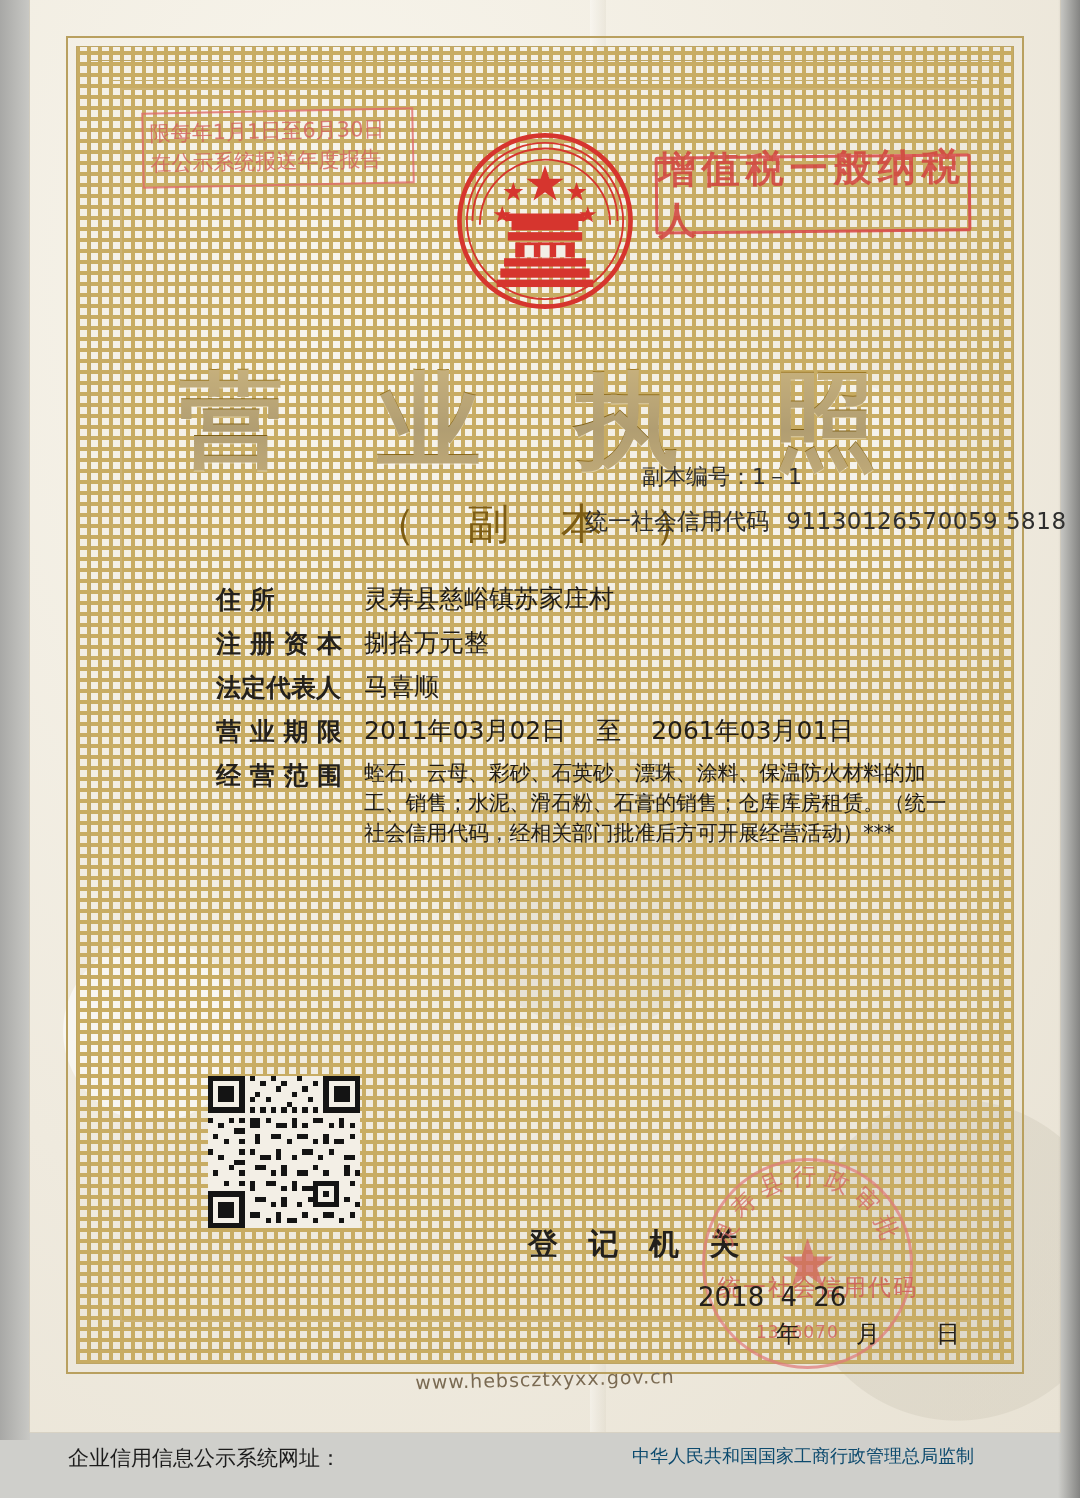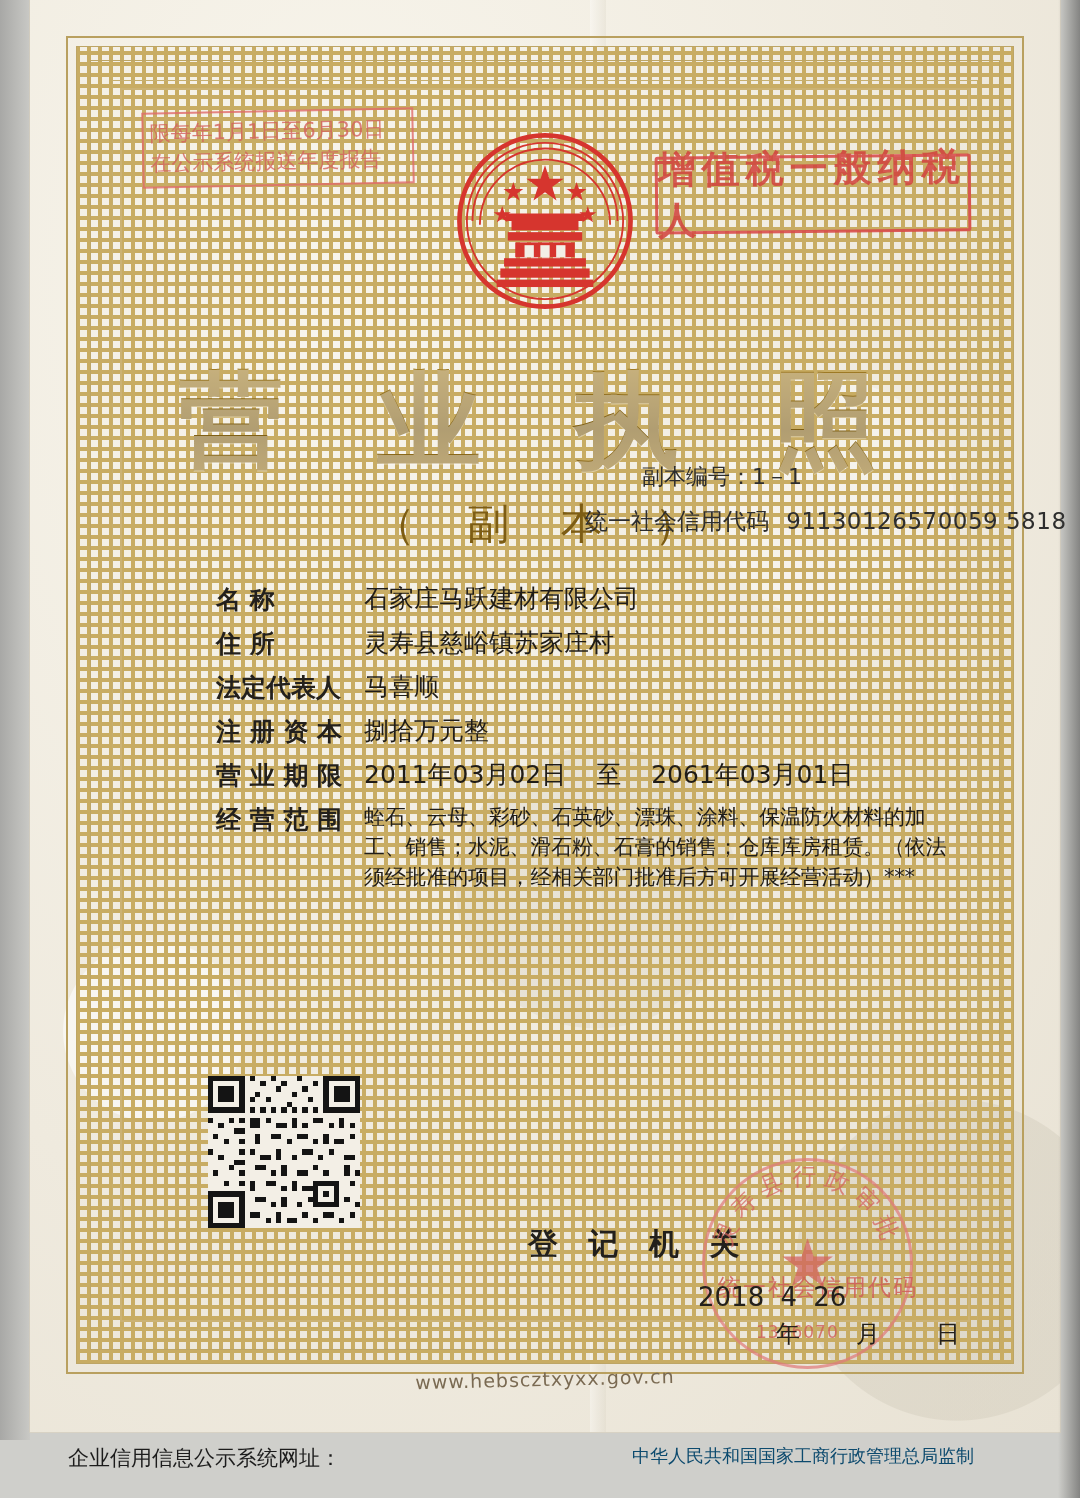--- a/index.html
+++ b/index.html
@@ -393,54 +393,50 @@
     <div class="title">营 业 执 照</div>
     <div class="subtitle">（ 副    本 ）</div>
     <div class="copy-no">副本编号：1－1</div>
     <div class="uscc">
       <span>统一社会信用代码</span>
       <span class="num">91130126570059 5818</span>
     </div>
 
     <div class="fields">
 
-      <div class="row">
-        <div class="label">名        称</div>
-        <div class="value">石家庄马跃建材有限公司</div>
-      </div>
 
 
       <div class="row">
         <div class="label">住        所</div>
         <div class="value">灵寿县慈峪镇苏家庄村</div>
       </div>
 
       <div class="row">
+        <div class="label">注 册 资 本</div>
+        <div class="value">捌拾万元整</div>
+      </div>
+
+      <div class="row">
         <div class="label">法定代表人</div>
         <div class="value">马喜顺</div>
-      </div>
-
-      <div class="row">
-        <div class="label">注 册 资 本</div>
-        <div class="value">捌拾万元整</div>
       </div>
 
 
       <div class="row">
         <div class="label">营 业 期 限</div>
         <div class="value">
           <span>2011年03月02日</span>
           <span class="mid">至</span>
           <span>2061年03月01日</span>
         </div>
       </div>
 
       <div class="row">
         <div class="label">经 营 范 围</div>
-        <div class="value small">蛭石、云母、彩砂、石英砂、漂珠、涂料、保温防火材料的加工、销售；水泥、滑石粉、石膏的销售；仓库库房租赁。（依法须经批准的项目，经相关部门批准后方可开展经营活动）***</div>
+        <div class="value small">蛭石、云母、彩砂、石英砂、漂珠、涂料、保温防火材料的加工、销售；水泥、滑石粉、石膏的销售；仓库库房租赁。（统一社会信用代码，经相关部门批准后方可开展经营活动）***</div>
       </div>
 
     </div>
 
     <div class="qr">
       <svg viewBox="0 0 29 29" width="152" height="152" shape-rendering="crispEdges" aria-hidden="true">
         <rect width="29" height="29" fill="#f3efe6"></rect>
         <g fill="#141414">
 
           <rect x="0" y="0" width="7" height="1"></rect>

